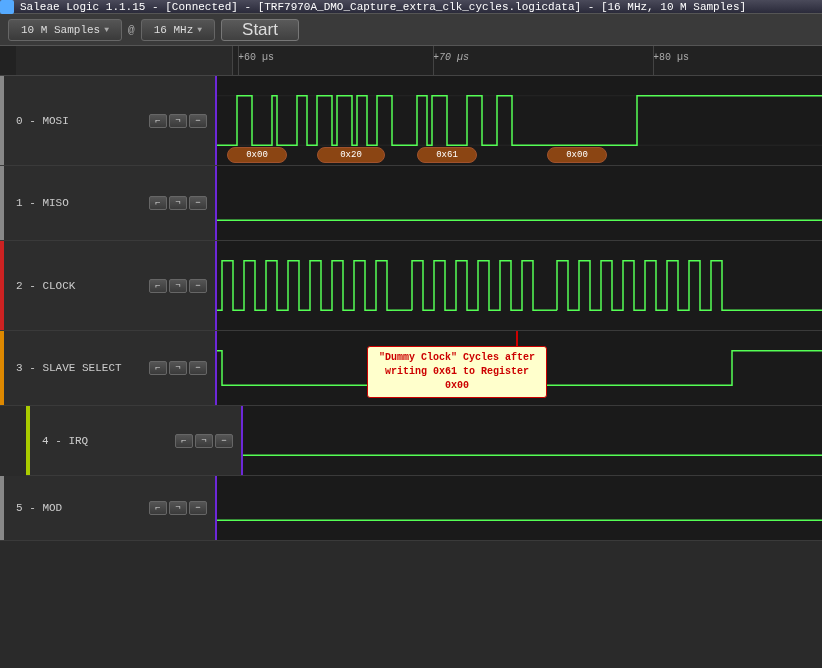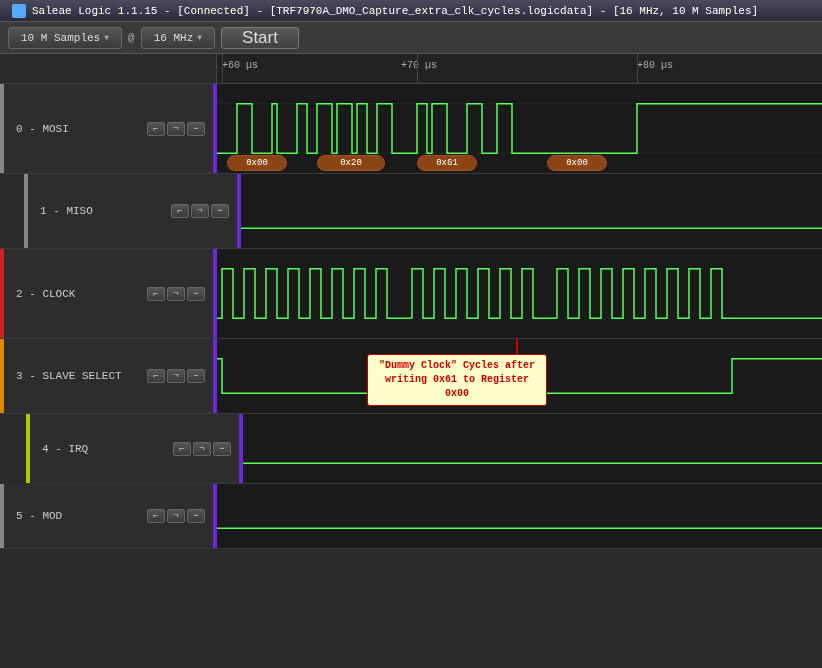--- a/index.html
+++ b/index.html
@@ -8,25 +8,25 @@
       height: 668px;
       background: #2a2a2a;
       font-family: 'Courier New', monospace;
       font-size: 11px;
       color: #ccc;
       overflow: hidden;
     }
 
     
     #title-bar {
-      height: 22px;
+      height: 14px;
       background: linear-gradient(to bottom, #4a4a5a, #2a2a3a);
       display: flex;
       align-items: center;
-      padding: 0 12px;
+      padding: 0 0;
       border-bottom: 1px solid #555;
     }
     #title-bar .icon {
       width: 14px;
       height: 14px;
       margin-right: 6px;
       background: #5af;
       border-radius: 2px;
     }
     #title-text {
@@ -99,21 +99,21 @@
       position: relative;
     }
 
     .channel-label {
       width: 217px;
       min-width: 217px;
       background: #2d2d2d;
       display: flex;
       align-items: center;
       padding: 0 8px;
-      border-right: 4px solid #6d28d9;
+      border-right: 2px solid #6d28d9;
       position: relative;
     }
 
     .channel-color-bar {
       width: 4px;
       position: absolute;
       left: 0;
       top: 0;
       bottom: 0;
     }
@@ -147,21 +147,21 @@
 
     .channel-wave {
       flex: 1;
       background: #1a1a1a;
       position: relative;
       overflow: hidden;
     }
 
     
     .row-mosi { height: 90px; }
-    .row-miso { height: 75px; padding-left: 24px; }
+    .row-miso { height: 75px; }
     .row-clock { height: 90px; }
     .row-slave { height: 75px; }
     .row-irq { height: 70px; margin-left: 26px; }
     .row-mod { height: 65px; }
 
     
     .wave-svg {
       position: absolute;
       top: 0;
       left: 0;
@@ -225,26 +225,26 @@
     <span class="dropdown-arrow">▼</span>
   </div>
   <span style="color:#aaa;">@</span>
   <div class="toolbar-dropdown">
     <span>16 MHz</span>
     <span class="dropdown-arrow">▼</span>
   </div>
   <button class="start-btn">Start</button>
 </div>
 
-<div style="display:flex; height:30px; background:#222; border-bottom:1px solid #444;">
+<div style="display:flex; height:30px; background:#222; border-bottom:1px solid #444;padding-left:16px;">
   <div style="width:217px; min-width:217px; background:#2a2a2a; border-right:1px solid #444;"></div>
   <div id="timeline-header" style="flex:1; position:relative; margin-left:0;">
     <span class="time-label" style="left:5px;">+60 µs</span>
     <div class="time-tick" style="left:5px;"></div>
-    <span class="time-label" style="left:184px;">+70 µs</span>
+    <span class="time-label" style="left:200px;font-style:italic;">+70 µs</span>
     <div class="time-tick" style="left:200px;"></div>
     <span class="time-label" style="left:420px;">+80 µs</span>
     <div class="time-tick" style="left:420px;"></div>
   </div>
 </div>
 
 <div id="main">
   <div id="channels">
 
     <div class="channel-row row-mosi">

